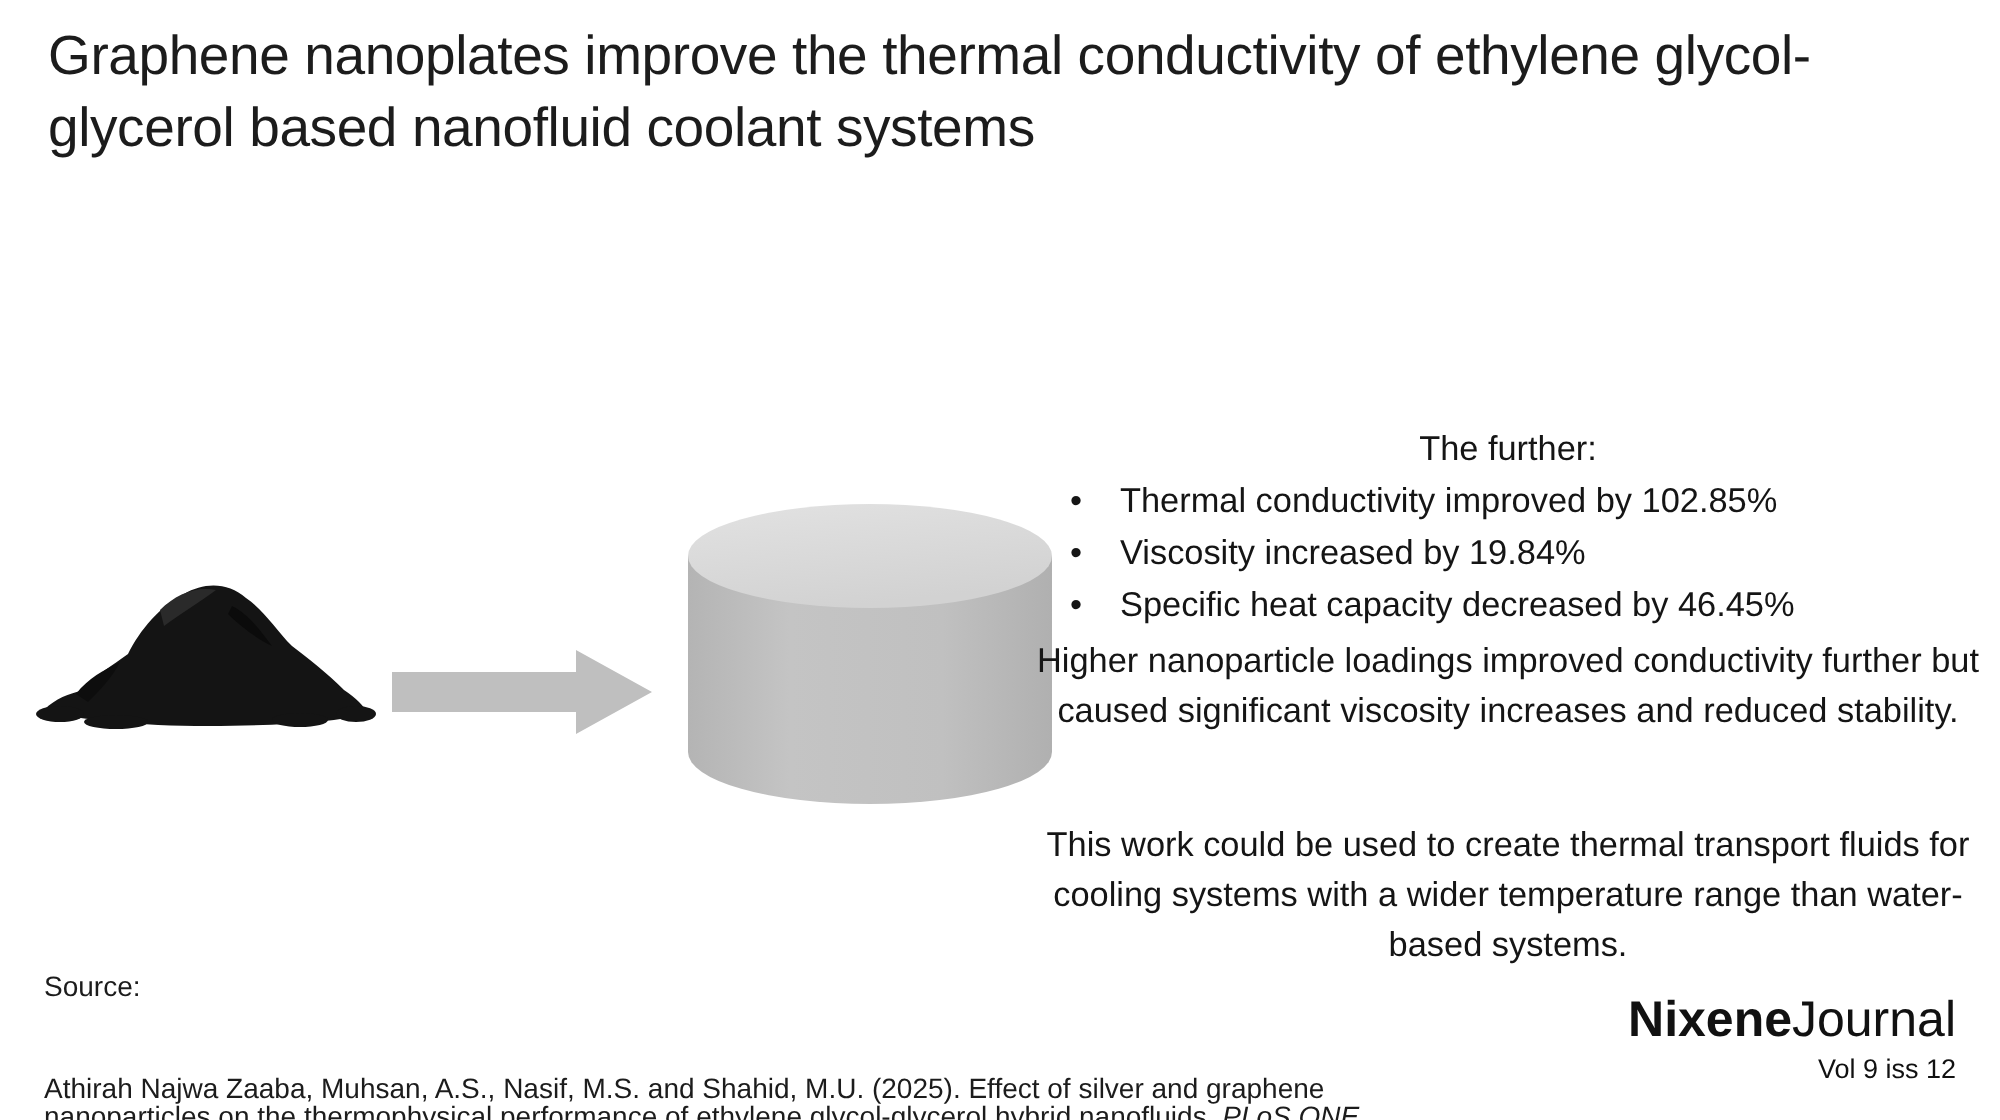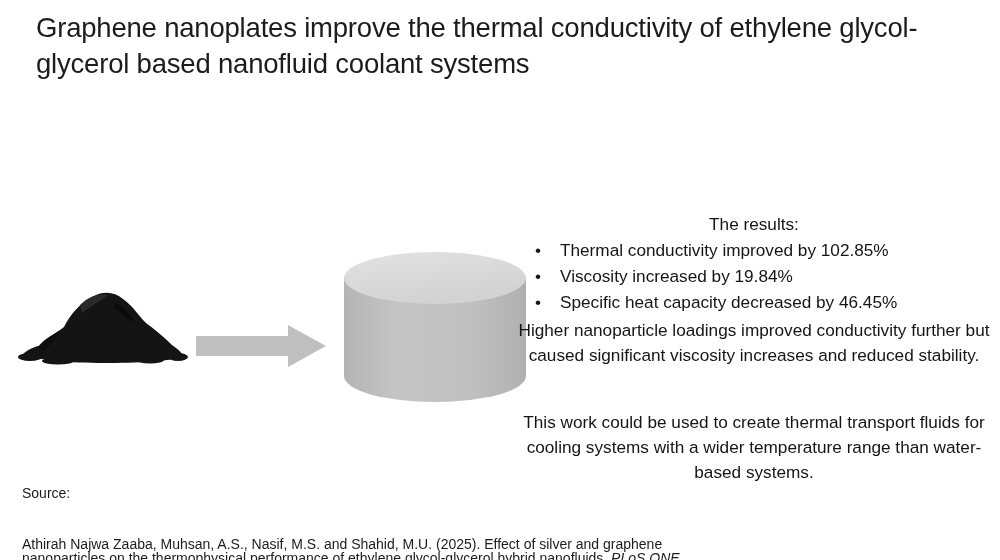--- a/index.html
+++ b/index.html
@@ -22,21 +22,20 @@
   #title {
     position: absolute;
     left: 24px;
     top: 10px;
     width: 930px;
     font-size: 27.5px;
     font-weight: 300;
     line-height: 36px;
     letter-spacing: -0.2px;
     color: #1c1c1c;
-    margin-left: 12px;
   }
 
   
   #intro {
     position: absolute;
     left: 6px;
     top: 100px;
     width: 410px;
     text-align: center;
     font-size: 19.5px;
@@ -194,21 +193,21 @@
         </linearGradient>
       </defs>
       <path d="M6 30 L6 128 A 91 26 0 0 0 188 128 L188 30 Z" fill="url(#cylBody)"></path>
       <ellipse cx="97" cy="30" rx="91" ry="26" fill="url(#cylTop)"></ellipse>
     </svg>
 
   </div>
 
 
   <div id="results-block">
-    <div id="results-heading">The results:</div>
+    <div id="results-heading">The further:</div>
     <ul id="results-list">
       <li>
         <span class="bullet">•</span>
         <span>Thermal conductivity improved by 102.85%</span>
       </li>
       <li>
         <span class="bullet">•</span>
         <span>Viscosity increased by 19.84%</span>
       </li>
       <li>
@@ -220,14 +219,18 @@
 
   <div id="application-note">This work could be used to create thermal transport fluids for cooling systems with a wider temperature range than water-based systems.</div>
 
   <div id="loading-note">Higher nanoparticle loadings improved conductivity further but caused significant viscosity increases and reduced stability.</div>
 
   <div id="source-block">
     <span id="source-label">Source:</span>
     <span id="citation"><span>Athirah Najwa Zaaba, Muhsan, A.S., Nasif, M.S. and Shahid, M.U. (2025). Effect of silver and graphene nanoparticles on the thermophysical performance of ethylene glycol-glycerol hybrid nanofluids. </span><span class="journal-italic">PLoS ONE</span><span>, 20(11), pp.e0335613–e0335613. doi:https://doi.org/10.1371/journal.pone.0335613.</span></span>
   </div>
 
+  <div id="brand">
+    <div id="brand-name"><span class="brand-strong">Nixene</span><span>Journal</span></div>
+    <div id="brand-issue">Vol 9  iss 12</div>
+  </div>
 
 </div>
 
 </body></html>

